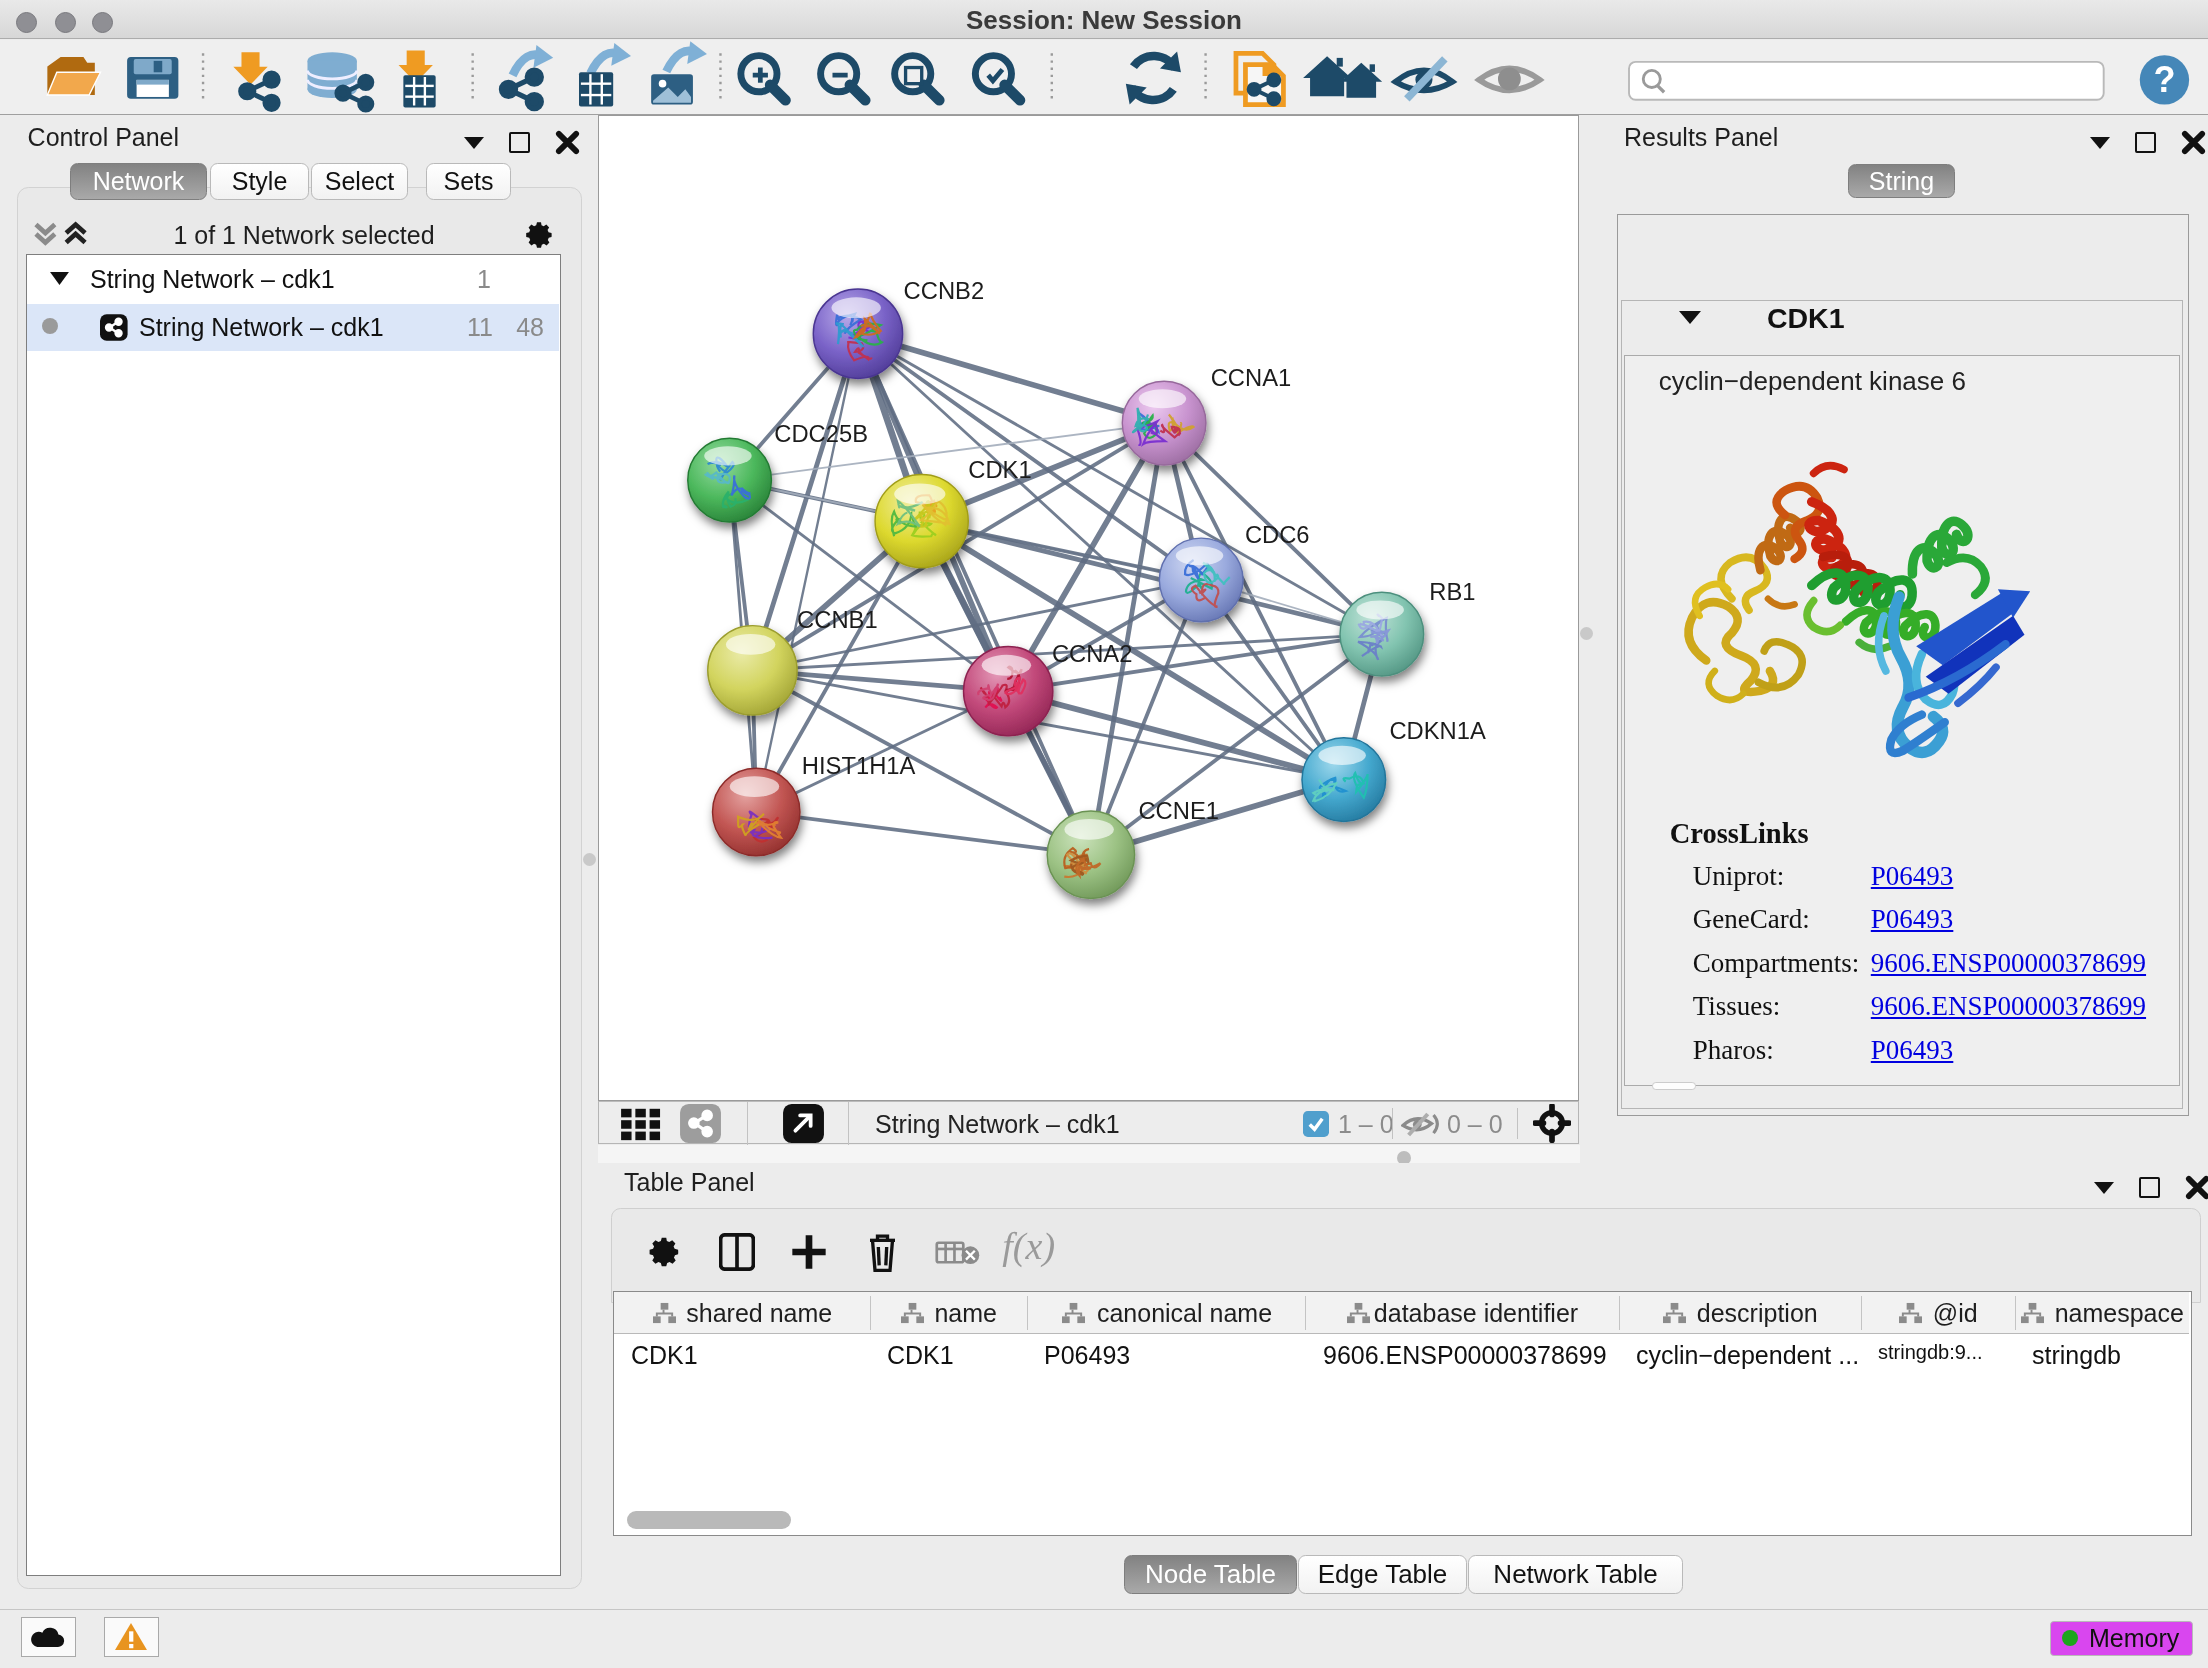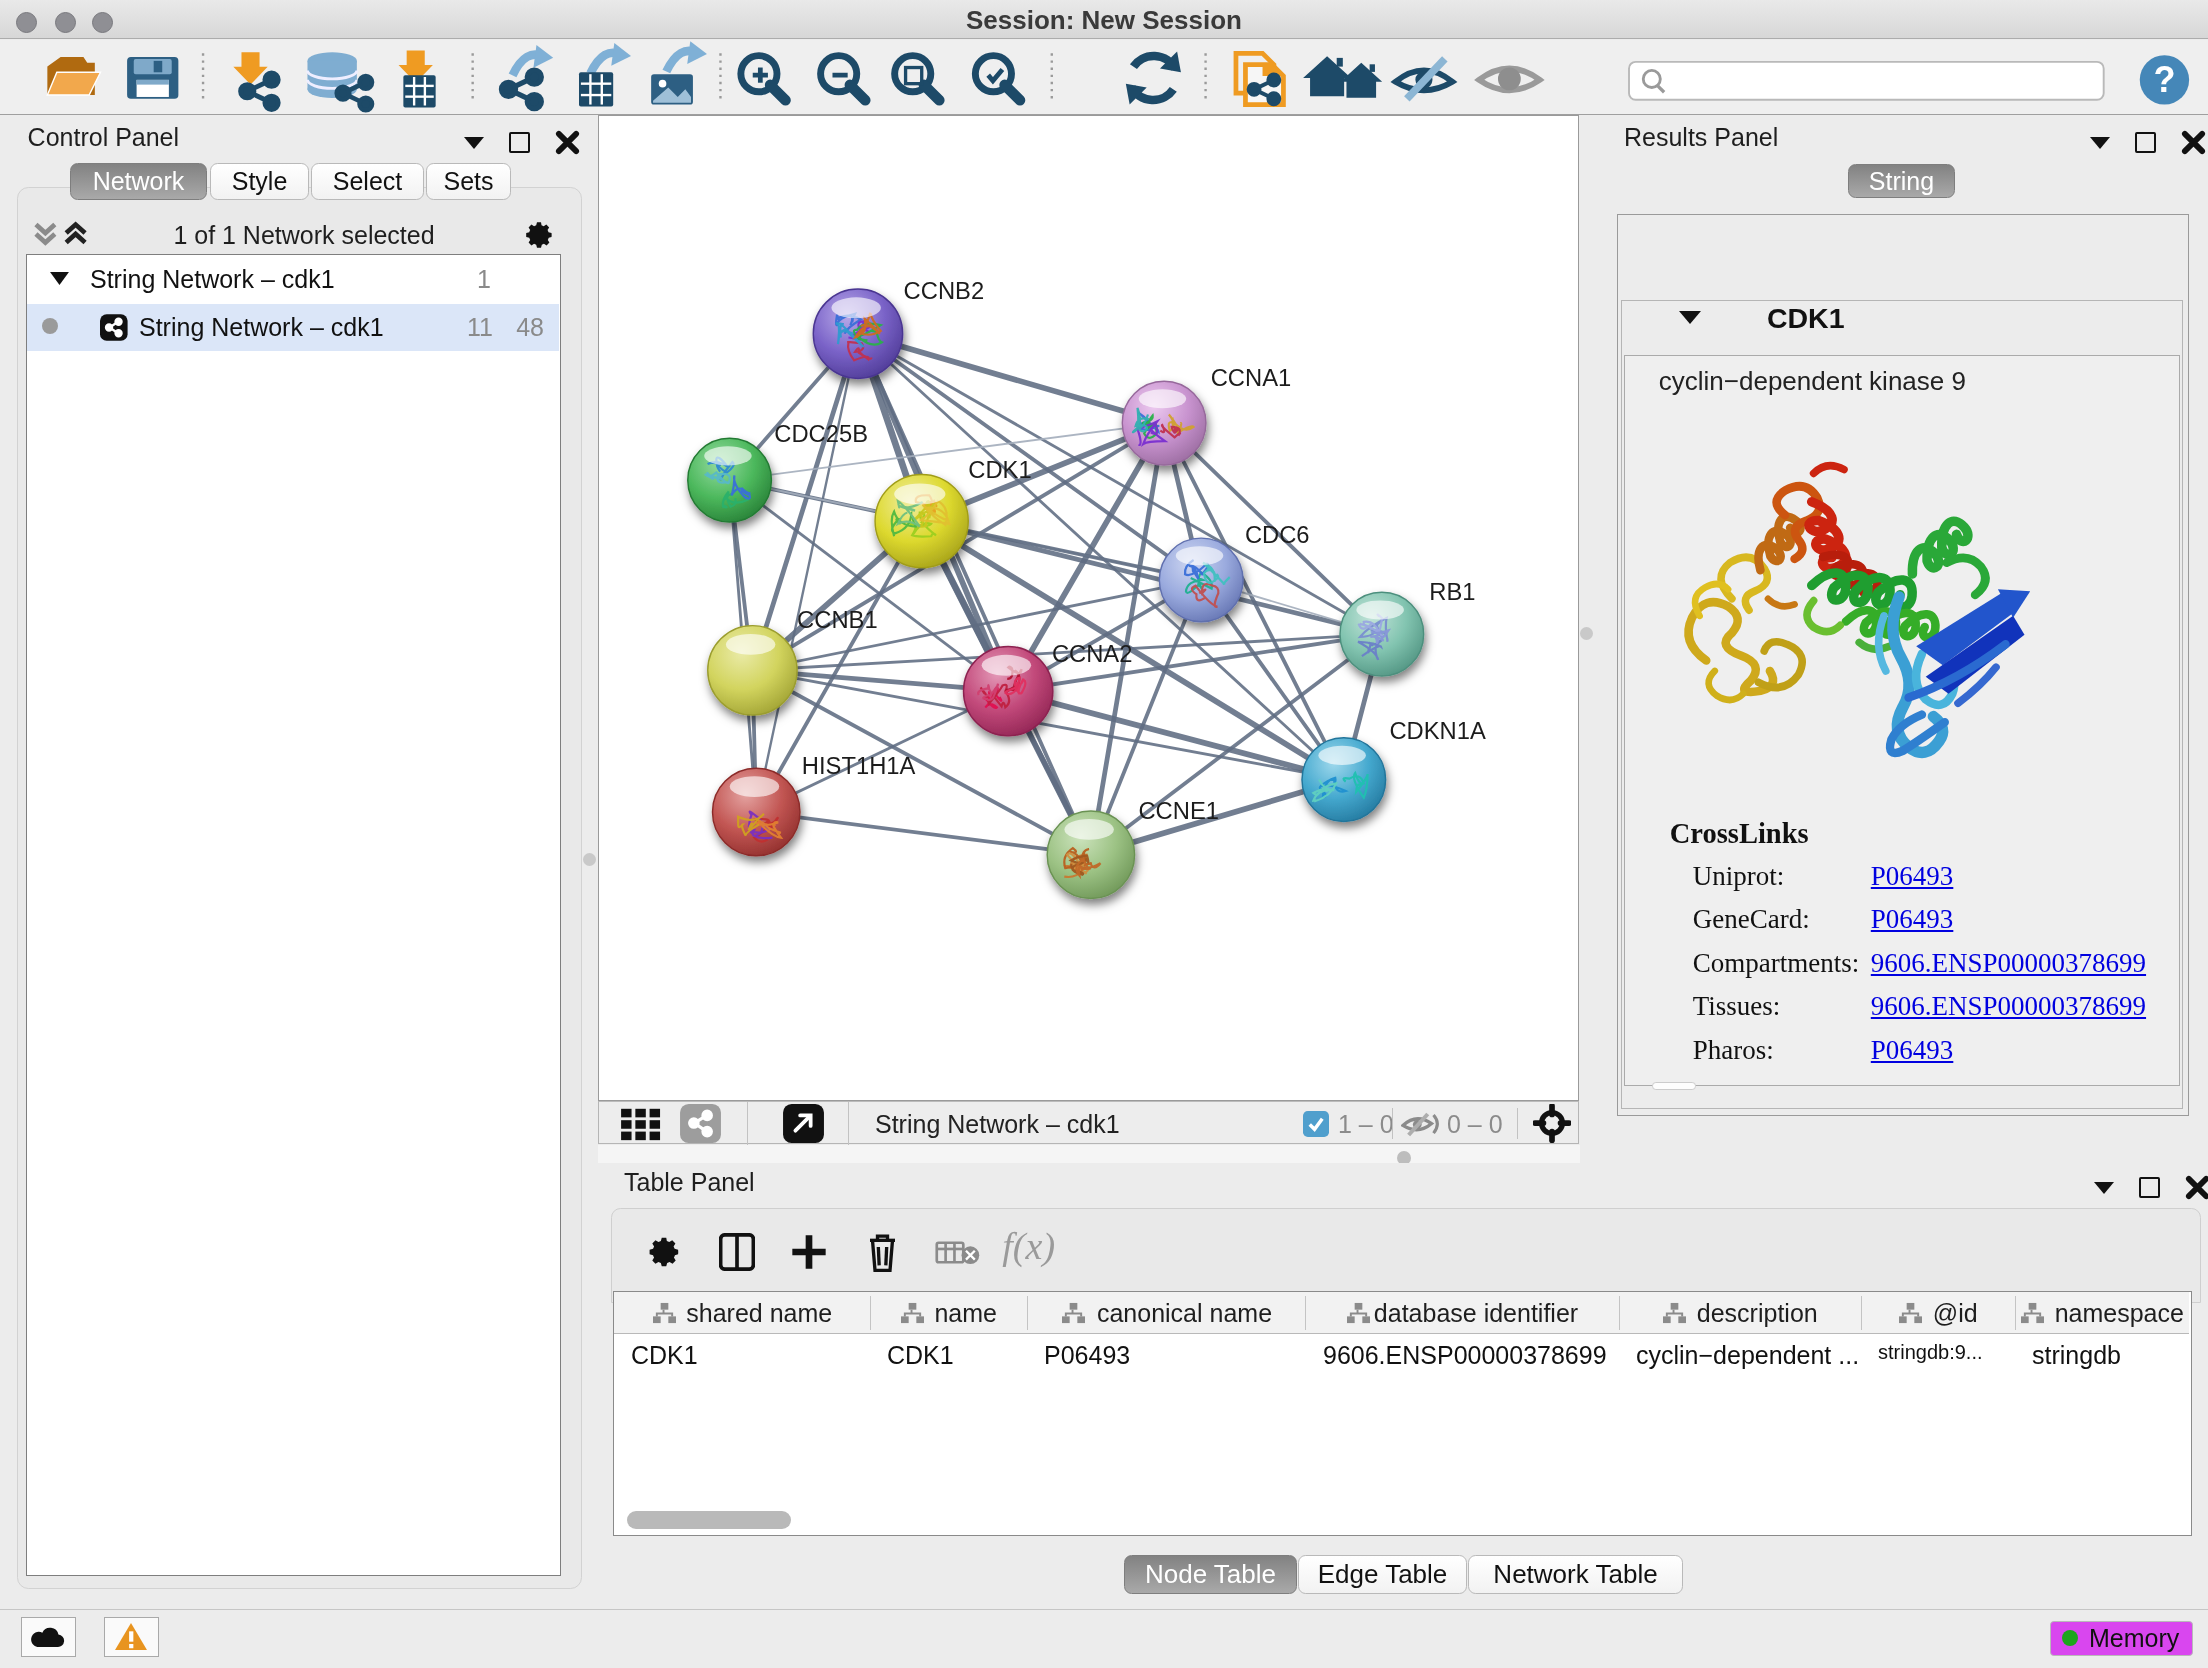--- a/index.html
+++ b/index.html
@@ -162,21 +162,21 @@
     <div class="maxbox"></div>
     <svg class="xico" viewBox="0 0 26 26">
         <path d="M4 4 L22 22 M22 4 L4 22" stroke="#111" stroke-width="6" stroke-linecap="round"></path>
       </svg>
   </div>
 
   <div class="abs" style="left:17px;top:70px;width:565px;height:1402px;background:#e9e9e9;border:1px solid #d2d2d2;border-radius:11.4px"></div>
 
   <div class="abs tabbtn act" style="left:70px;top:46px;width:137px;height:37px">Network</div>
   <div class="abs tabbtn" style="left:210px;top:46px;width:99px;height:37px">Style</div>
-  <div class="abs tabbtn" style="left:311px;top:46px;width:113px;height:37px">Select</div>
+  <div class="abs tabbtn" style="left:311px;top:46px;width:97px;height:37px">Select</div>
   <div class="abs tabbtn" style="left:426px;top:46px;width:85px;height:37px">Sets</div>
 
   <svg class="abs" style="left:32px;top:100px" width="57" height="34" viewBox="0 0 60 36">
     <g fill="none" stroke="#8b8b8b" stroke-width="5">
         <path d="M4 8 l10 9 10-9"></path>
         <path d="M4 18 l10 9 10-9"></path>
       </g>
     <g fill="none" stroke="#222" stroke-width="5">
         <path d="M36 17 l10-9 10 9"></path>
         <path d="M36 27 l10-9 10 9"></path>
@@ -559,21 +559,21 @@
   <div class="abs" style="left:37px;top:97px;width:572px;height:902px;background:#ececec;border:1.9px solid #9a9a9a">
 
 
     <div class="abs" style="left:2.9px;top:85px;width:562px;height:809px;border:1px solid #b5b5b5">
       <div class="abs" style="left:57px;top:9.5px">
           <div class="tri" style="border-left-width:11.4px;border-right-width:11.4px;border-top-width:13.3px"></div>
         </div>
       <div class="abs" style="left:145px;top:1px;font-size:28.5px;font-weight:bold;color:#111">CDK1</div>
 
       <div class="abs" style="left:1.9px;top:54px;width:556px;height:731px;background:#efefef;border:1px solid #aaa">
-        <div class="abs" style="left:34px;top:9.5px;font-size:26px;color:#222">cyclin−dependent kinase 9</div>
+        <div class="abs" style="left:34px;top:9.5px;font-size:26px;color:#222">cyclin−dependent kinase 6</div>
         <div class="abs" style="left:48px;top:100px">
 <svg width="361" height="314" viewBox="0 0 380 330" fill="none" stroke-linecap="round" stroke-linejoin="round">
 <path d="M35 215 Q8 196 20 170 Q33 145 58 158 Q76 170 62 186 Q45 200 72 210 Q96 219 82 236 Q64 252 92 247 Q112 242 102 226" stroke="#cfa91c" stroke-width="9"></path>
 <path d="M62 150 Q40 128 60 112 Q82 98 96 118 Q106 134 86 142 Q70 148 80 162" stroke="#d8b820" stroke-width="8"></path>
 <path d="M90 238 Q116 252 132 230 Q144 208 120 198 Q102 190 96 205" stroke="#c0a018" stroke-width="8"></path>
 <path d="M28 168 Q16 148 34 138 Q48 130 58 140" stroke="#e0c020" stroke-width="7"></path>
 <path d="M44 226 Q30 240 46 252 Q62 262 74 250" stroke="#d0b01a" stroke-width="7"></path>
 <g transform="rotate(-55 92 120)">
                 <path d="M92 120 c 14.0 -17, 28 -17, 28 0 c 0 13.600000000000001, -15.400000000000002 13.600000000000001, -9.799999999999999 0 c 14.0 -17, 28 -17, 28 0 c 0 13.600000000000001, -15.400000000000002 13.600000000000001, -9.799999999999999 0 c 14.0 -17, 28 -17, 28 0 c 0 13.600000000000001, -15.400000000000002 13.600000000000001, -9.799999999999999 0" stroke="#c06a14" stroke-width="9"></path>
               </g>

